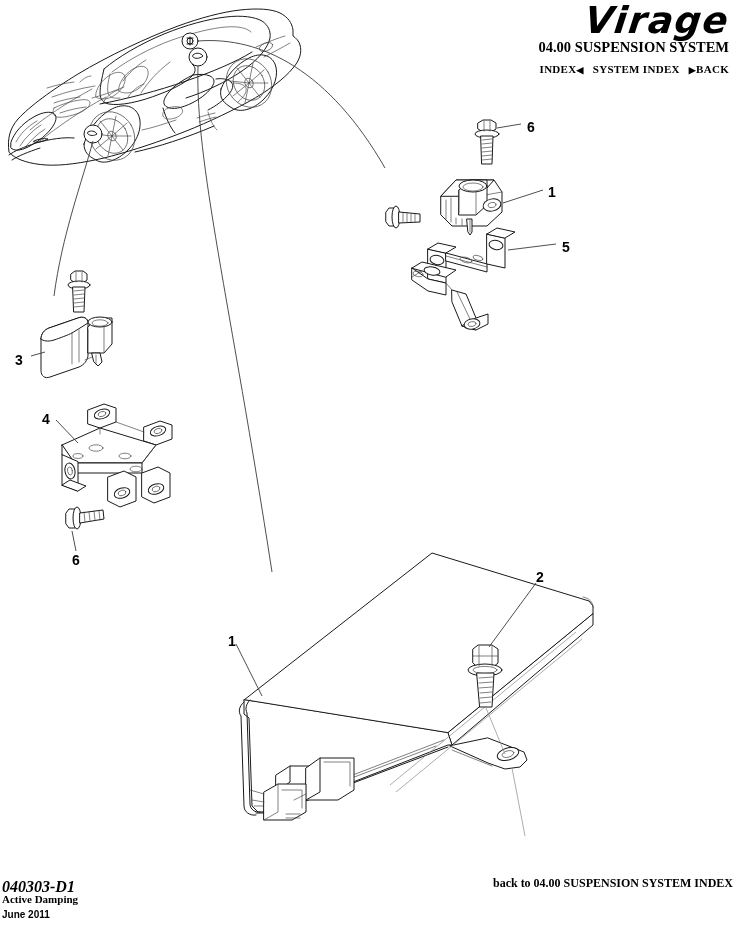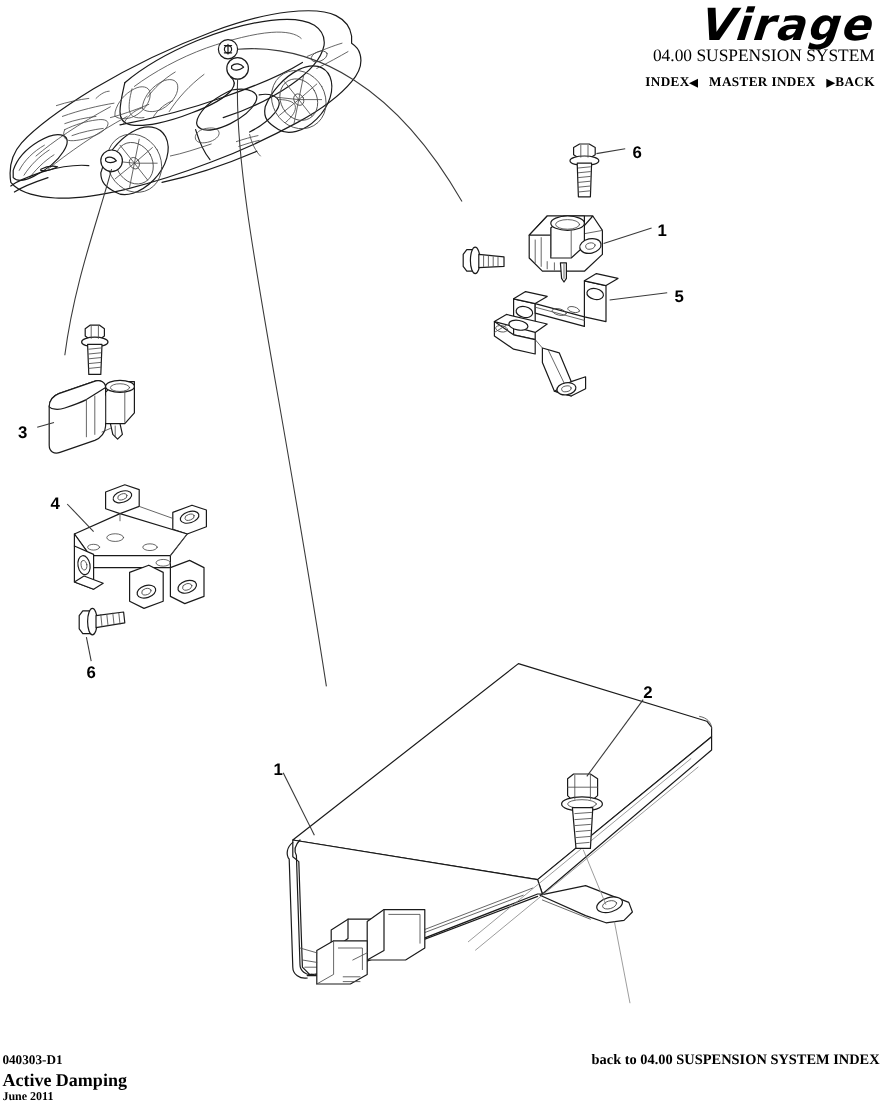--- a/index.html
+++ b/index.html
@@ -33,21 +33,21 @@
     letter-spacing: 1.5px;
     line-height: 1;
     transform: skewX(-7deg);
     white-space: nowrap;
   }
   .header-title {
     position: absolute;
     right: 8px;
     top: 39px;
     font-family: "Liberation Serif", serif;
-    font-weight: normal;
+    font-weight: bold;
     font-size: 14.5px;
     white-space: nowrap;
   }
   .navbar {
     position: absolute;
     right: 8px;
     top: 63px;
     font-family: "Liberation Serif", serif;
     font-weight: bold;
     font-size: 11px;
@@ -57,35 +57,36 @@
   .navbar .navitem { display: inline-block; }
   .navbar .arrow { display: inline-block; font-size: 9px; }
   .navbar .gap { display: inline-block; width: 9px; }
   
   .footer-code {
     position: absolute;
     left: 2px;
     top: 878px;
     font-family: "Liberation Serif", serif;
     font-weight: bold;
-    font-size: 11px;
+    font-size: 16px;
+    font-style: italic;
   }
   .footer-name {
     position: absolute;
     left: 2px;
     top: 893px;
     font-family: "Liberation Serif", serif;
     font-weight: bold;
-    font-size: 15px;
+    font-size: 11px;
   }
   .footer-date {
     position: absolute;
     left: 2px;
     top: 909px;
-    font-family: Liberation Serif, serif;
+    font-family: Liberation Sans, sans-serif;
     font-weight: bold;
     font-size: 10px;
   }
   .footer-index {
     position: absolute;
     right: 4px;
     top: 876px;
     font-family: "Liberation Serif", serif;
     font-weight: bold;
     font-size: 12px;
@@ -108,21 +109,21 @@
   }
 </style>
 </head>
 <body>
 
 <div id="page">
 
   <div class="brand-logo">Virage</div>
   <div class="header-title">04.00 SUSPENSION SYSTEM</div>
 
-  <div class="navbar"><span class="navitem">INDEX</span><span class="arrow">◀</span><span class="gap"></span><span class="navitem">MASTER INDEX</span><span class="gap"></span><span class="arrow">▶</span><span class="navitem">BACK</span></div>
+  <div class="navbar"><span class="navitem">INDEX</span><span class="arrow">◀</span><span class="gap"></span><span class="navitem">SYSTEM INDEX</span><span class="gap"></span><span class="arrow">▶</span><span class="navitem">BACK</span></div>
 
   <svg id="drawing" viewBox="0 0 737 925">
     <defs>
       <style>
         .ln  { fill:none; stroke:#1a1a1a; stroke-width:1; stroke-linecap:round; stroke-linejoin:round; }
         .lnt { fill:none; stroke:#4a4a4a; stroke-width:0.7; stroke-linecap:round; stroke-linejoin:round; }
         .lnf { fill:#ffffff; stroke:#1a1a1a; stroke-width:1; stroke-linejoin:round; stroke-linecap:round; }
         .lead{ fill:none; stroke:#3a3a3a; stroke-width:0.9; }
         .hair{ fill:none; stroke:#8a8a8a; stroke-width:0.7; }
         .wht { fill:#ffffff; }

